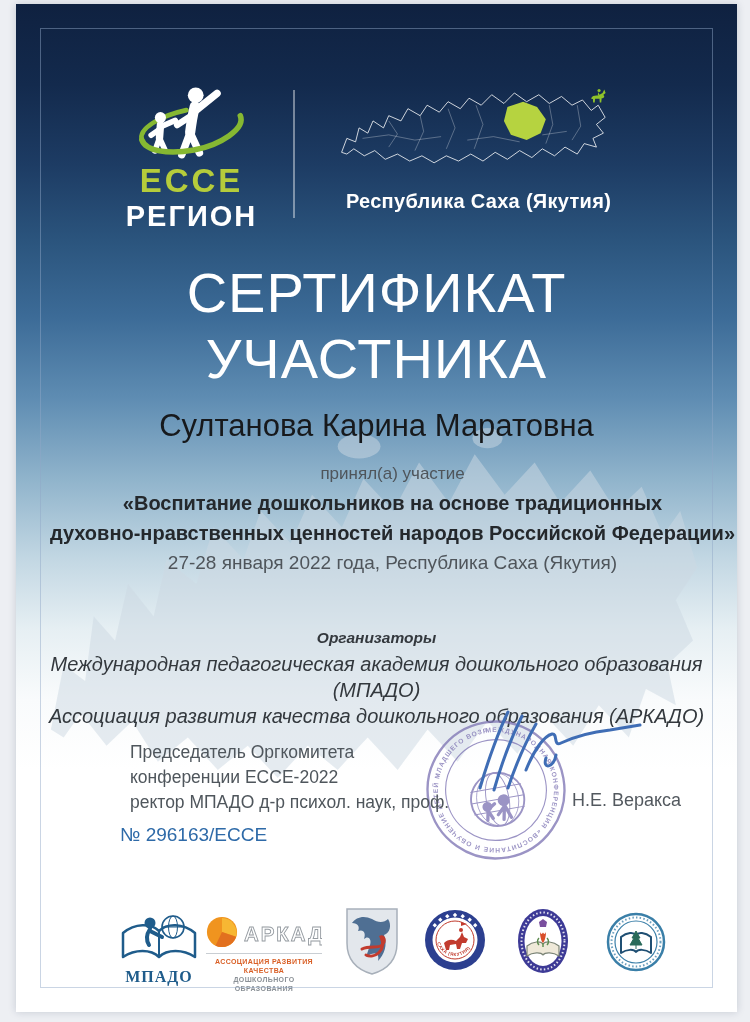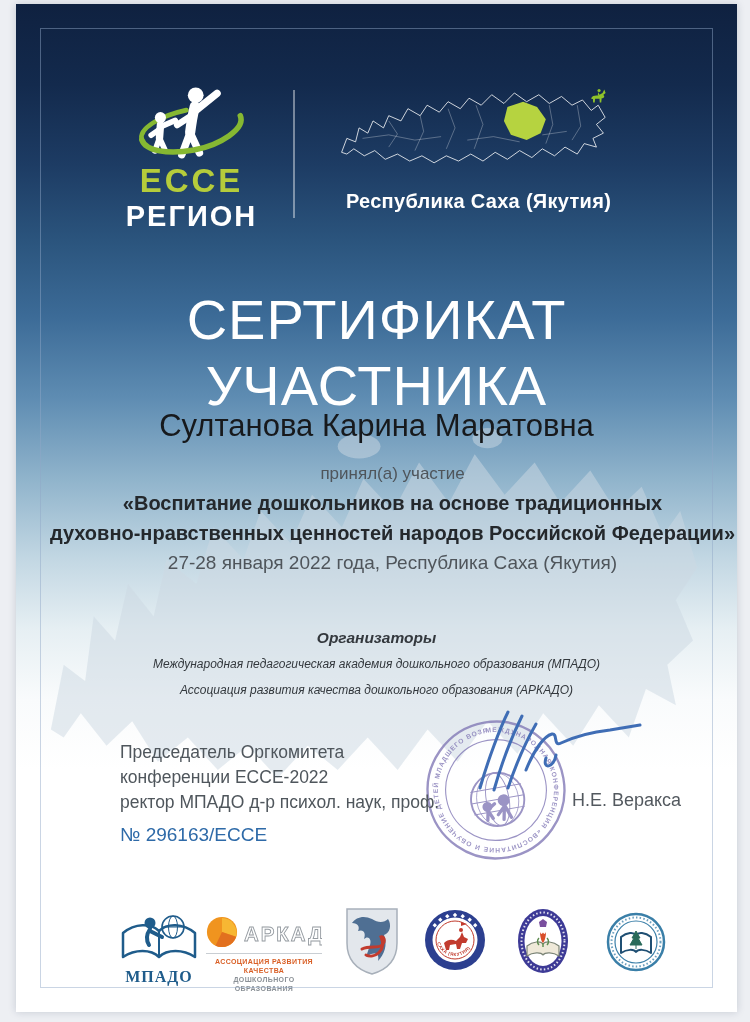--- a/index.html
+++ b/index.html
@@ -31,37 +31,37 @@
   .ecce-figures { width:118px; height:78px; display:block; margin:0 auto; }
   .ecce-word1 { font-size:33px; font-weight:700; color:#b5cc3b; letter-spacing:3px; line-height:34px; }
   .ecce-word2 { font-size:29px; font-weight:700; color:#ffffff; letter-spacing:2px; line-height:28px; margin-top:4px; }
   .header-divider { width:2px; height:128px; background:rgba(255,255,255,.42); margin-top:4px; }
   .map-block { width:324px; position:relative;text-align:center; }
   .russia-map { width:318px; height:96px; display:block; }
   .region-label { color:#ffffff; font-size:20px; font-weight:700; margin-top:8px; letter-spacing:.3px; }
 
   
   .title { position:absolute; top:256px; width:100%; text-align:center; color:#ffffff;
-           font-size:56px; line-height:66px; font-weight:500; letter-spacing:1px; z-index:2;margin-top:27px; }
+           font-size:56px; line-height:66px; font-weight:500; letter-spacing:1px; z-index:2; }
   .recipient { position:absolute; top:404px; width:100%; text-align:center; color:#17191c;
            font-size:31px; font-weight:400; z-index:2; }
 
   
   .body-block { position:absolute; top:456px; width:100%; text-align:center; color:#4f555b; z-index:2;margin-left:16px; }
   .body-block .p1 { font-size:17px; line-height:28px; }
   .body-block .p2 { font-size:19px; line-height:30px; }
   .body-block .topic { font-size:20px; line-height:30px; font-weight:700; color:#24282c; }
   .body-block .p5 { font-size:19px; line-height:30px; }
 
   .organizers { position:absolute; top:620px; width:100%; text-align:center; font-style:italic; color:#33383d; z-index:2; }
   .organizers .head { font-size:15.5px; font-weight:700; line-height:27px; }
-  .organizers .item { font-size:12px; line-height:26px; }
-
-  
-  .sig-role { position:absolute; left:104px; top:736px; font-size:17.5px; line-height:25px; color:#4f565c; z-index:3; }
+  .organizers .item { font-size:20px; line-height:26px; }
+
+  
+  .sig-role { position:absolute; left:114px; top:736px; font-size:17.5px; line-height:25px; color:#4f565c; z-index:3; }
   .stamp { position:absolute; left:404px; top:710px; width:152px; height:152px; opacity:.78; transform:rotate(-10deg); z-index:2; }
   .signature { position:absolute; left:424px; top:696px; width:214px; height:106px; z-index:4; }
   .signer { position:absolute; left:556px; top:786px; font-size:18px; color:#53595f; z-index:5; }
   .cert-number { position:absolute; left:104px; top:820px; font-size:19px; font-weight:500; color:#2e6aa8; z-index:3; }
 
   
   .logo { position:absolute; z-index:3; text-align:center; }
   .mpado { left:100px; top:903px; width:86px; }
   .mpado-label { font-family:"Liberation Serif", serif; font-weight:700; color:#1f5c8b; font-size:16px; letter-spacing:1px; margin-top:1px; }
   .arkado { left:190px; top:912px; width:116px; }

